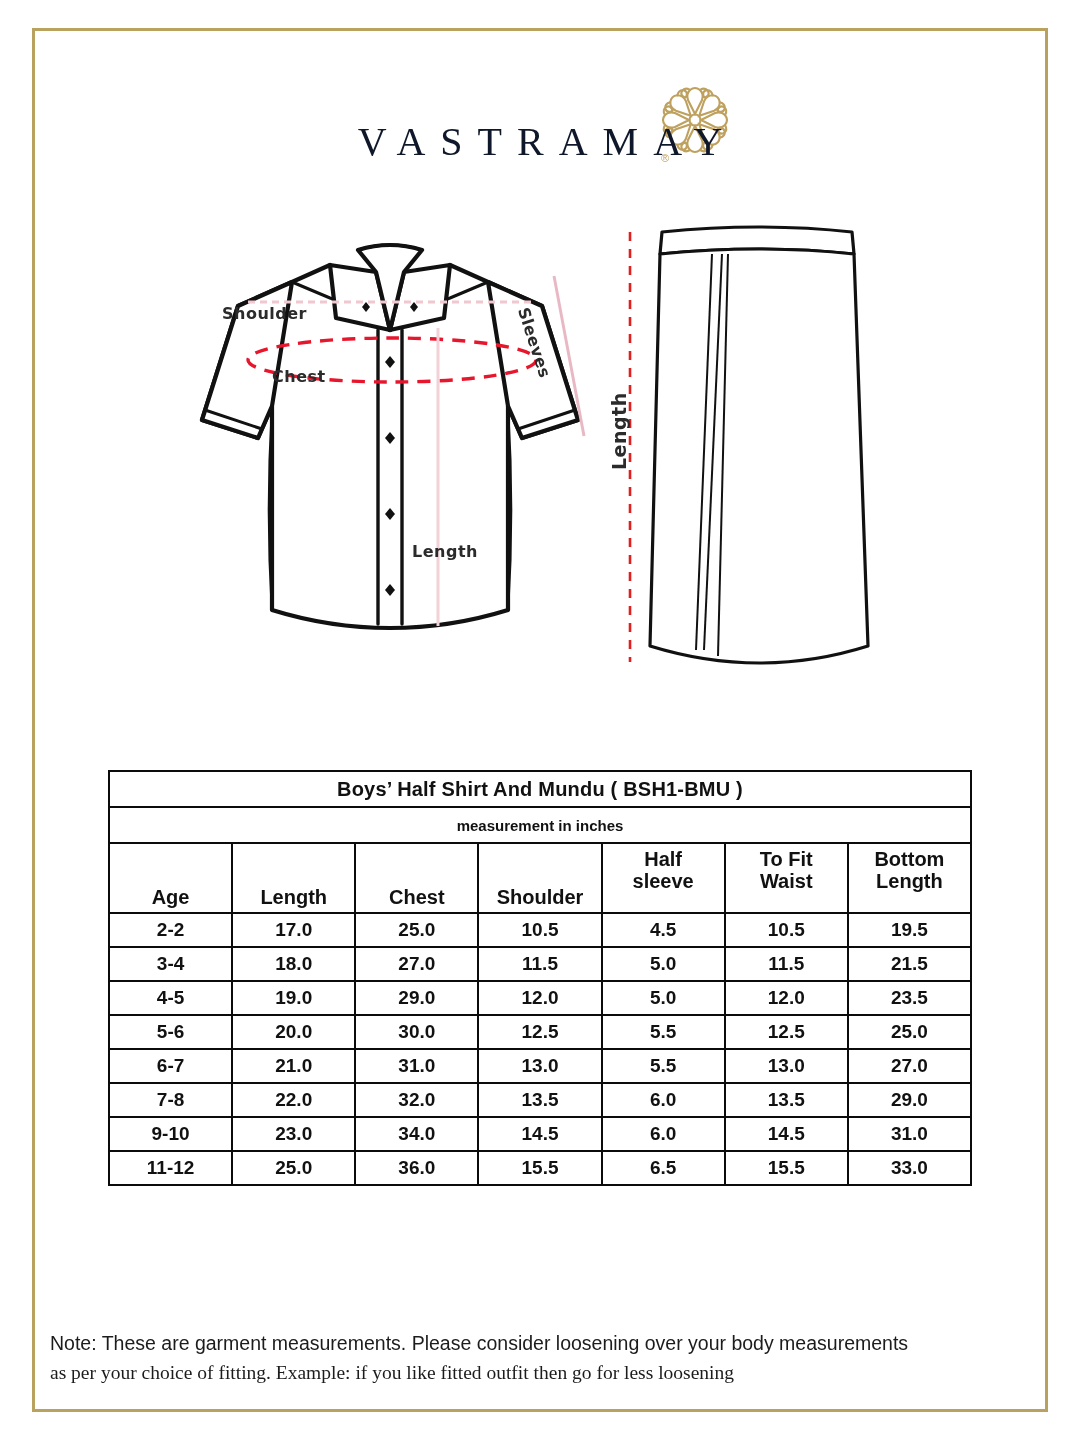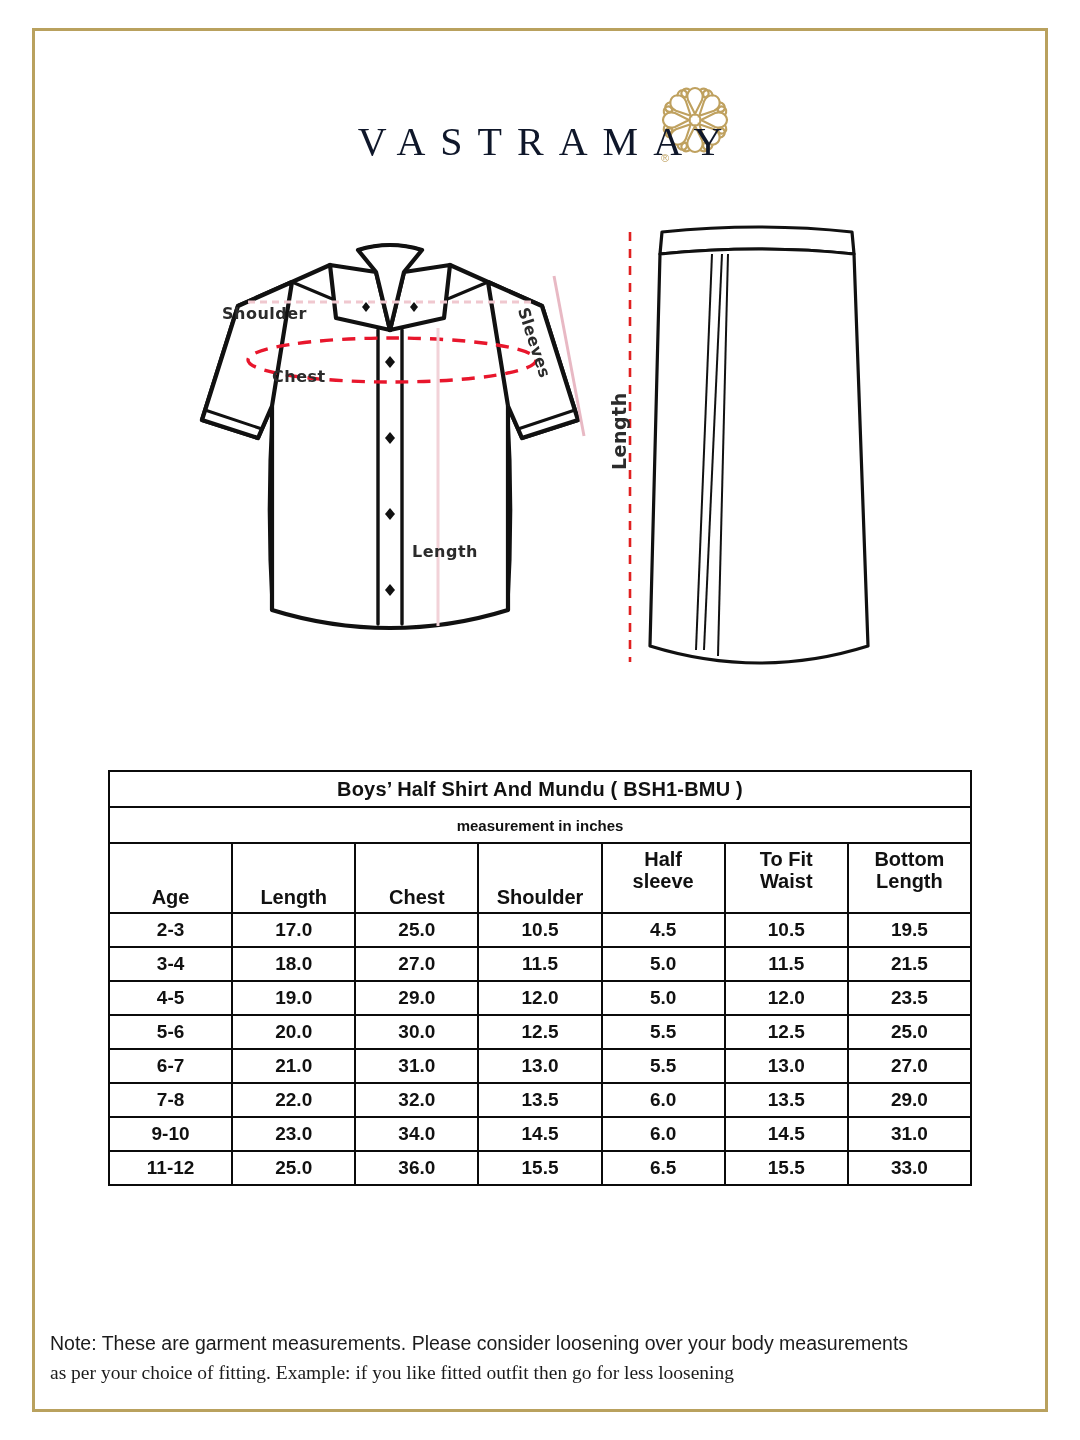--- a/index.html
+++ b/index.html
@@ -304,21 +304,21 @@
           <span>Waist</span>
         </td>
         <td class="two-line">
           <span>Bottom</span><br>
           <span>Length</span>
         </td>
       </tr>
     </thead>
     <tbody id="size-rows">
         <tr>
-          <td>2-3</td>
+          <td>2-2</td>
           <td>17.0</td>
           <td>25.0</td>
           <td>10.5</td>
           <td>4.5</td>
           <td>10.5</td>
           <td>19.5</td>
         </tr>
         <tr>
           <td>3-4</td>
           <td>18.0</td>

